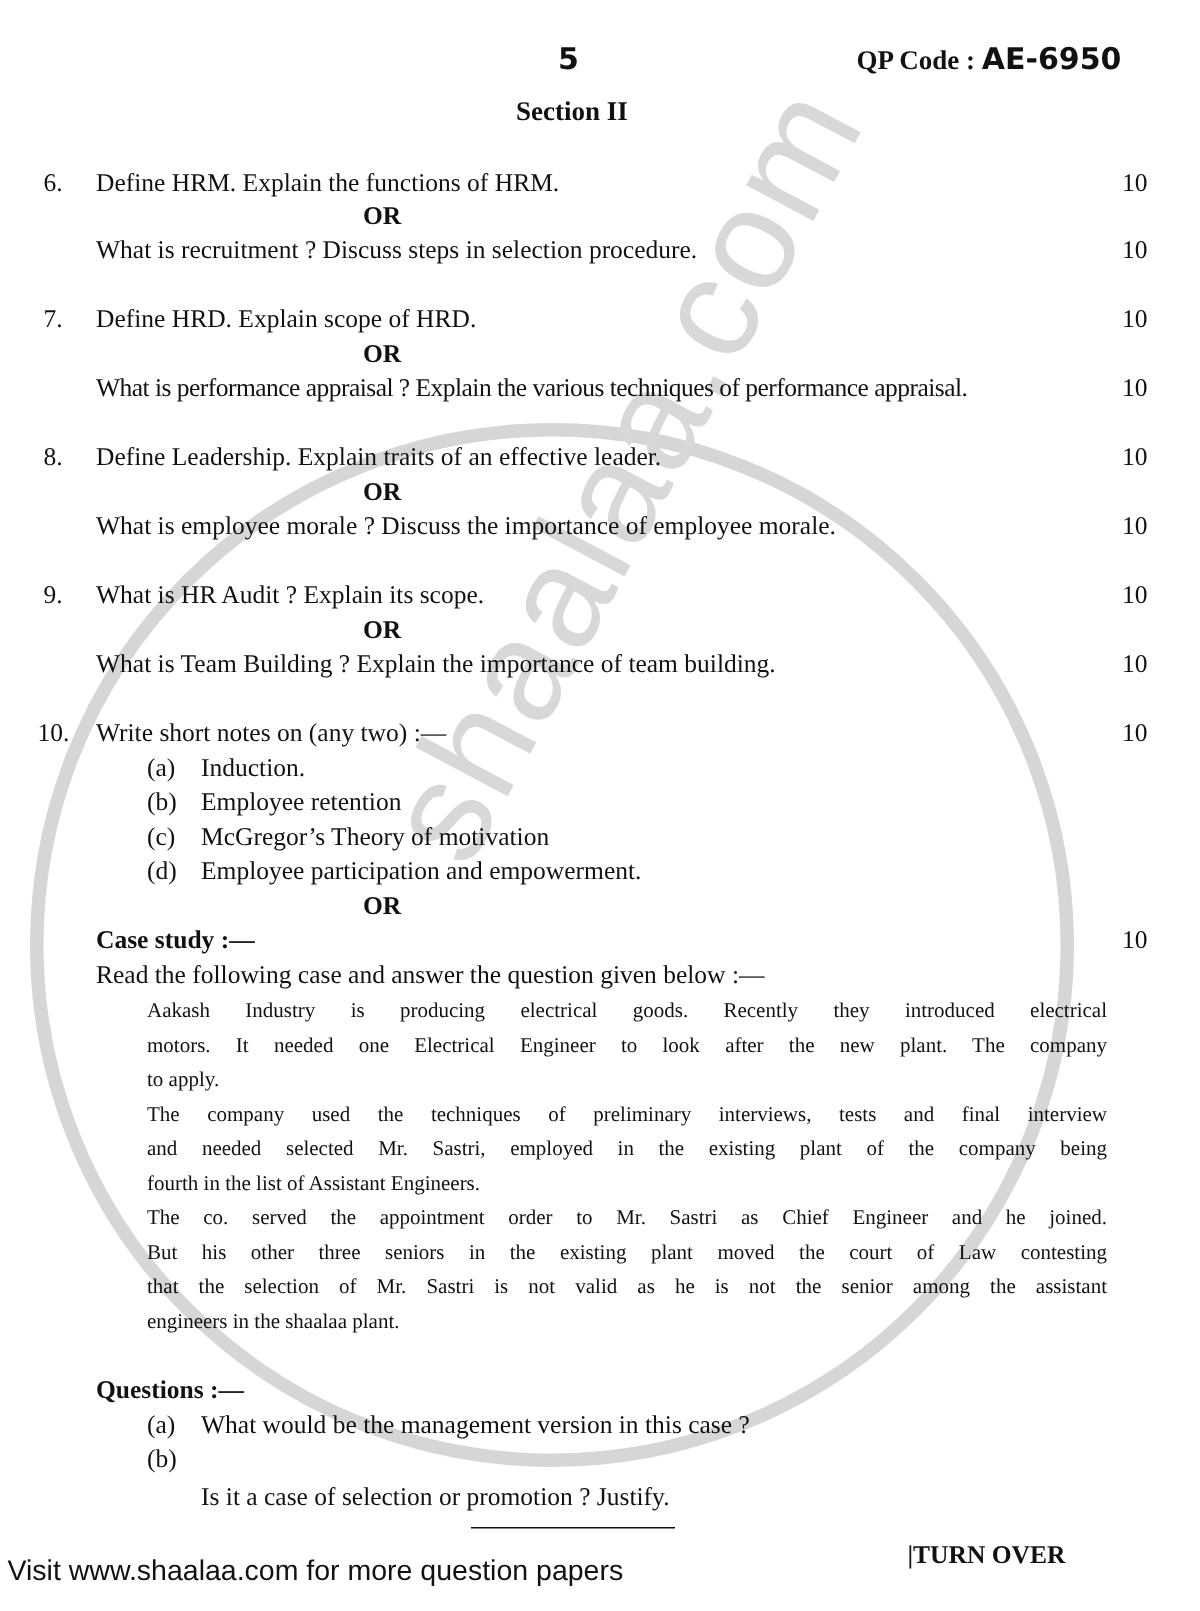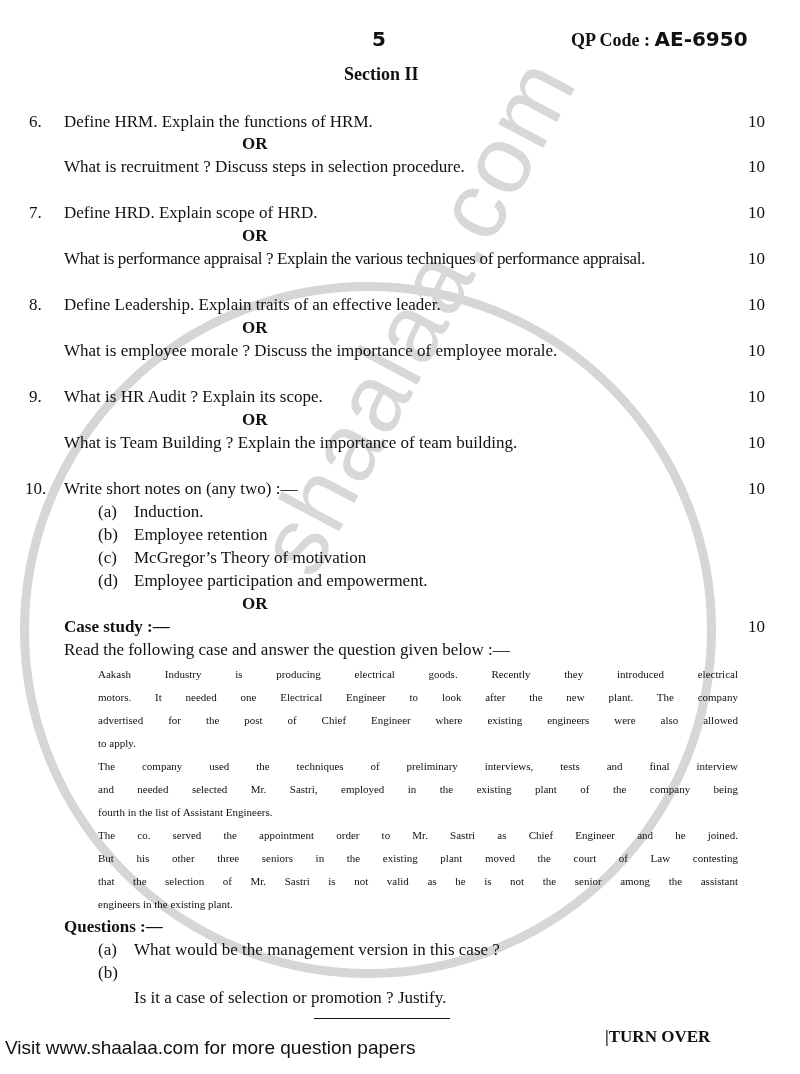--- a/index.html
+++ b/index.html
@@ -9,21 +9,21 @@
   .abs { position: absolute; white-space: nowrap; }
   .page-num { left: 372px; top: 27px; font-family: "DejaVu Sans", sans-serif; font-weight: bold; font-size: 20px; }
   .qp { left: 571px; top: 27px; font-size: 18px; }
   .qp .lbl { font-family: "Liberation Serif", serif; font-weight: bold; }
   .qp .code { font-family: "DejaVu Sans", sans-serif; font-weight: bold; font-size: 20px; }
   .section { left: 344px; top: 64px; font-size: 18px; font-weight: bold; }
   .txt { font-size: 17px; }
   .bold { font-weight: bold; }
   .marks { left: 748px; font-size: 17px; font-weight: normal; }
   .or { left: 242px; font-size: 17px; font-weight: bold; }
-  .para { left: 98px; font-size: 11px; line-height: 23px; width: 640px; white-space: normal; text-align: justify; }
+  .para { left: 98px; font-size: 14px; line-height: 23px; width: 640px; white-space: normal; text-align: justify; }
   .para-line { display: block; white-space: nowrap; text-align-last: justify; }
   .para-line.last { text-align-last: left; }
   .watermark { position: absolute; left: 20px; top: 282px; width: 696px; height: 696px; border-radius: 50%; border: 9px solid #d6d6d6; box-sizing: border-box; }
   .wm-text { position: absolute; left: 235px; top: 540px; font-family: "Liberation Sans", sans-serif; font-size: 96px; color: #d8d8d8; transform: rotate(-62deg); transform-origin: left top; letter-spacing: 2px; }
   .rule { position: absolute; left: 314px; top: 1018px; width: 136px; border-top: 1px solid #111; }
   .footer-link { left: 5px; top: 1037px; font-size: 19px; }
   .turn-over { left: 605px; top: 1027px; font-size: 17px; font-weight: bold; }
 </style>
 </head>
 <body>
@@ -80,29 +80,28 @@
 
 <div class="abs serif or" style="top:594px">OR</div>
 
 <div class="abs serif txt bold" style="left:64px;top:617px">Case study :—</div>
 <div class="abs serif marks" style="top:617px">10</div>
 <div class="abs serif txt" style="left:64px;top:640px">Read the following case and answer the question given below :—</div>
 
 <div class="abs serif para" style="top:663px">
   <span class="para-line">Aakash Industry is producing electrical goods. Recently they introduced electrical</span>
   <span class="para-line">motors. It needed one Electrical Engineer to look after the new plant. The company</span>
-  <span class="para-line">advertised for the post of Chief Engineer where existing engineers were also allowed</span>
   <span class="para-line last">to apply.</span>
   <span class="para-line">The company used the techniques of preliminary interviews, tests and final interview</span>
   <span class="para-line">and needed selected Mr. Sastri, employed in the existing plant of the company being</span>
   <span class="para-line last">fourth in the list of Assistant Engineers.</span>
   <span class="para-line">The co. served the appointment order to Mr. Sastri as Chief Engineer and he joined.</span>
   <span class="para-line">But his other three seniors in the existing plant moved the court of Law contesting</span>
   <span class="para-line">that the selection of Mr. Sastri is not valid as he is not the senior among the assistant</span>
-  <span class="para-line last">engineers in the existing plant.</span>
+  <span class="para-line last">engineers in the shaalaa plant.</span>
 </div>
 
 <div class="abs serif txt bold" style="left:64px;top:917px">Questions :—</div>
 <div class="abs serif txt" style="left:98px;top:940px">(a)</div>
 <div class="abs serif txt" style="left:134px;top:940px">What would be the management version in this case ?</div>
 <div class="abs serif txt" style="left:98px;top:963px">(b)</div>
 <div class="abs serif txt" style="left:134px;top:988px">Is it a case of selection or promotion ? Justify.</div>
 
 <div class="rule"></div>
 <div class="abs serif turn-over">|TURN OVER</div>

